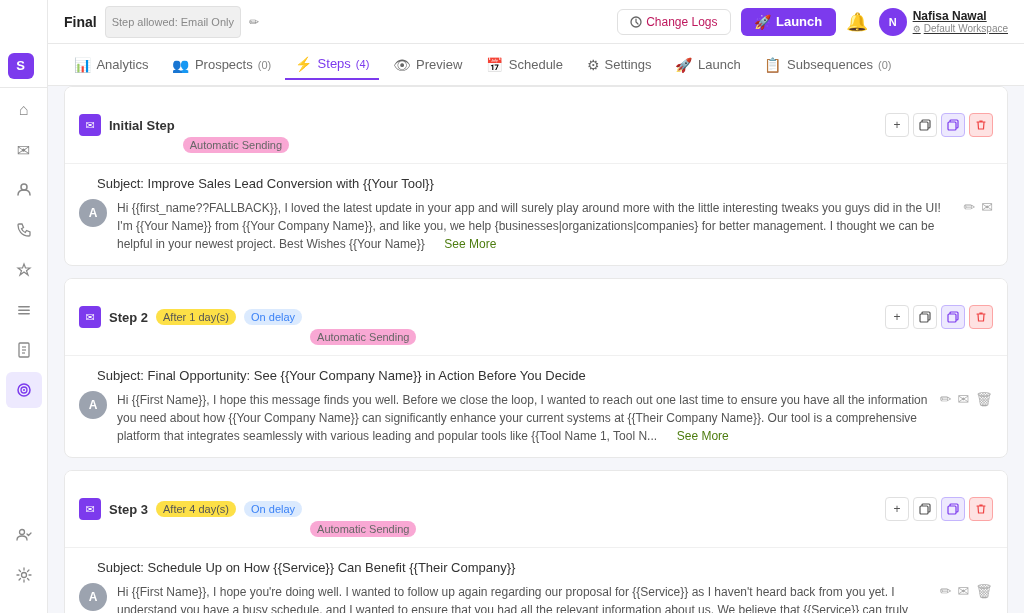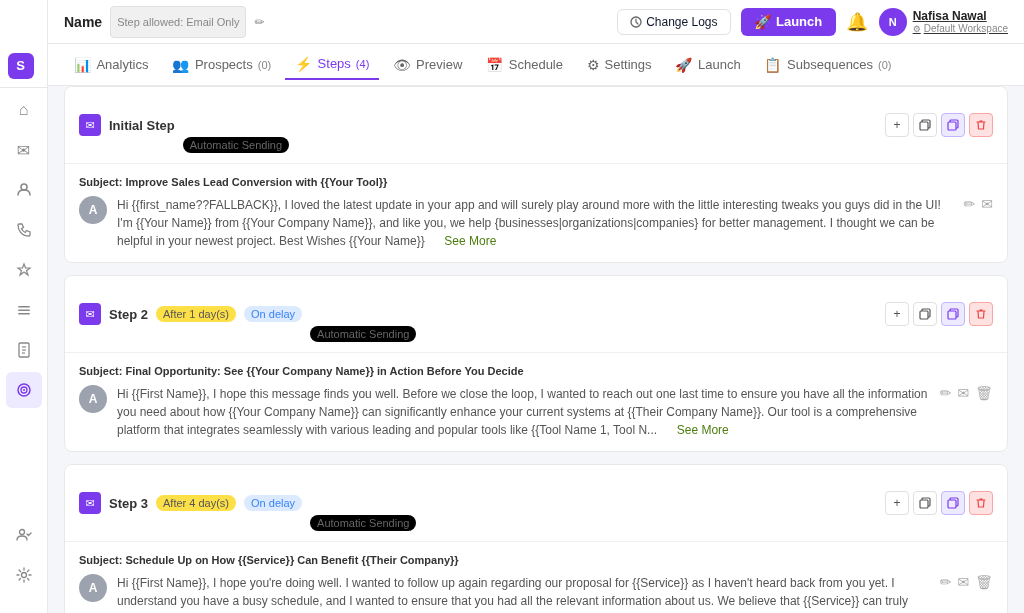--- a/index.html
+++ b/index.html
@@ -14,21 +14,21 @@
     
     .main { flex: 1; display: flex; flex-direction: column; overflow: hidden; }
 
     
     .topbar { height: 44px; background: #fff; border-bottom: 1px solid #e8e8e8; display: flex; align-items: center; justify-content: space-between; padding: 0 16px; flex-shrink: 0; }
     .topbar-left { display: flex; align-items: center; gap: 8px; }
     .topbar-title { font-weight: 600; font-size: 14px; color: #222; }
     .topbar-badge { font-size: 11px; color: #888; background: #f0f0f0; border: 1px solid #e0e0e0; border-radius: 4px; padding: 9px 6px; }
     .topbar-edit { color: #888; cursor: pointer; font-size: 12px; }
     .topbar-right { display: flex; align-items: center; gap: 10px; }
-    .btn-change-logs { border: 1px solid #e0e0e0; background: #fff; border-radius: 6px; padding: 5px 12px; font-size: 12px; cursor: pointer; color: #0f172a; display: flex; align-items: center; gap: 4px; }
+    .btn-change-logs { border: 1px solid #e0e0e0; background: #fff; border-radius: 6px; padding: 5px 12px; font-size: 12px; cursor: pointer; color: #be185d; display: flex; align-items: center; gap: 4px; }
     .btn-launch { background: #7c3aed; color: #fff; border: none; border-radius: 6px; padding: 6px 14px; font-size: 13px; font-weight: 600; cursor: pointer; display: flex; align-items: center; gap: 4px; }
     .notification-bell { font-size: 18px; color: #888; cursor: pointer; }
     .user-avatar { width: 28px; height: 28px; border-radius: 50%; background: #7c3aed; color: #fff; display: flex; align-items: center; justify-content: center; font-size: 11px; font-weight: 700; }
     .user-info { display: flex; flex-direction: column; text-decoration: underline; }
     .user-name { font-size: 12px; font-weight: 600; color: #222; }
     .user-workspace { font-size: 10px; color: #888; display: flex; align-items: center; gap: 3px; }
     .user-container { display: flex; align-items: center; gap: 6px; }
 
     
     .subnav { height: 42px; background: #fff; border-bottom: 1px solid #e8e8e8; display: flex; align-items: center; padding: 0 16px; gap: 4px; flex-shrink: 0; }
@@ -49,28 +49,28 @@
     .steps-content::-webkit-scrollbar-thumb { background: #ccc; border-radius: 2px; }
 
     
     .step-card { background: #fff; border: 1px solid #e8e8e8; border-radius: 8px; margin-bottom: 12px; overflow: hidden; }
     .step-card-header { display: flex; align-items: center; padding: 10px 14px; background: #fff; border-bottom: 1px solid #f0f0f0; gap: 8px; }
     .step-icon { width: 22px; height: 22px; background: #7c3aed; border-radius: 4px; display: flex; align-items: center; justify-content: center; color: #fff; font-size: 11px; flex-shrink: 0; }
     .step-name { font-weight: 600; font-size: 13px; color: #333; }
     .step-badge { font-size: 11px; padding: 2px 7px; border-radius: 12px; font-weight: 500; }
     .badge-delay { background: #fde047; color: #555; }
     .badge-on-delay { background: #dbeafe; color: #3b82f6; }
-    .badge-auto { background: #000000; color: #666; margin-top: 40px; }
+    .badge-auto { background: #f9a8d4; color: #666; margin-top: 40px; }
     .step-actions { margin-left: auto; display: flex; align-items: center; gap: 4px; }
     .step-action-btn { width: 24px; height: 24px; border: 1px solid #e0e0e0; background: #fff; border-radius: 4px; cursor: pointer; display: flex; align-items: center; justify-content: center; font-size: 12px; color: #555; }
     .step-action-btn.red { border-color: #fca5a5; background: #fee2e2; color: #ef4444; }
     .step-action-btn.purple { border-color: #c4b5fd; background: #ede9fe; color: #7c3aed; }
 
     .step-card-body { padding: 12px 14px; }
-    .step-subject { font-size: 11px; font-weight: 700; color: #333; margin-bottom: 8px; }
+    .step-subject { font-size: 13px; font-weight: 400; color: #333; margin-bottom: 8px; margin-left: 18px; }
     .step-avatar-row { display: flex; gap: 10px; align-items: flex-start; }
     .msg-avatar { width: 28px; height: 28px; border-radius: 50%; background: #9ca3af; color: #fff; display: flex; align-items: center; justify-content: center; font-size: 12px; font-weight: 700; flex-shrink: 0; }
     .step-msg { font-size: 12px; color: #555; line-height: 1.5; flex: 1; }
     .see-more { color: #4d7c0f; cursor: pointer; font-size: 12px; font-weight: 500; margin-left: 16px; }
     .msg-actions { display: flex; gap: 6px; align-items: center; margin-left: auto; }
     .msg-action-icon { color: #aaa; cursor: pointer; font-size: 14px; }
 
     
     .logo-area { height: 44px; display: flex; align-items: center; padding: 0 10px; border-bottom: 1px solid #e8e8e8; gap: 4px; flex-shrink: 0; }
     .logo-s { width: 26px; height: 26px; background: #7c3aed; border-radius: 6px; display: flex; align-items: center; justify-content: center; color: #fff; font-size: 13px; font-weight: 700; }
@@ -141,21 +141,21 @@
             <path d="M8 1v2M8 13v2M1 8h2M13 8h2M3.05 3.05l1.41 1.41M11.54 11.54l1.41 1.41M3.05 12.95l1.41-1.41M11.54 4.46l1.41-1.41" stroke="#888" stroke-width="1.3" stroke-linecap="round"></path>
           </svg>
       </div>
     </div>
   </div>
 
   <div class="main">
 
     <div class="topbar">
       <div class="topbar-left">
-        <span class="topbar-title">Name</span>
+        <span class="topbar-title">Final</span>
         <span class="topbar-badge">Step allowed: Email Only</span>
         <span class="topbar-edit">✏</span>
       </div>
       <div class="topbar-right">
         <button class="btn-change-logs">
           <svg width="12" height="12" viewBox="0 0 12 12" fill="none">
               <circle cx="6" cy="6" r="5" stroke="#666" stroke-width="1.3"></circle>
               <path d="M6 3v3l2 2" stroke="#666" stroke-width="1.2" stroke-linecap="round"></path>
             </svg>
           <span>Change Logs</span>

